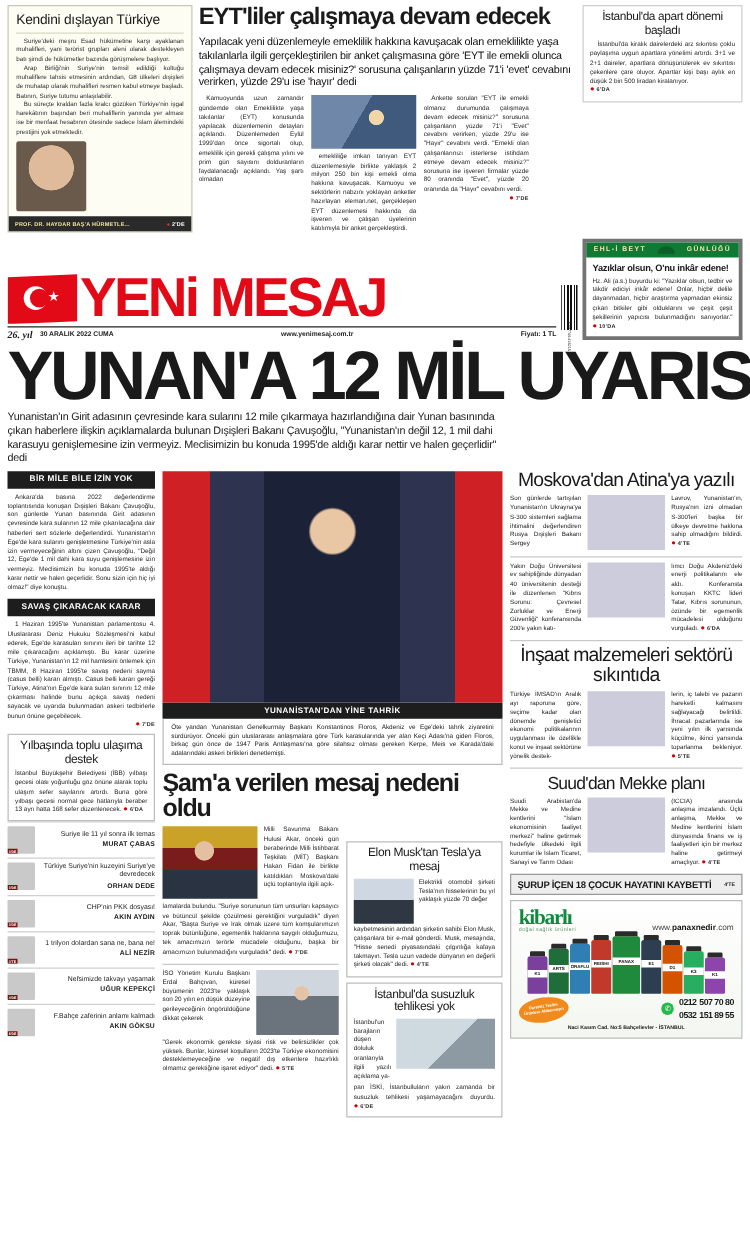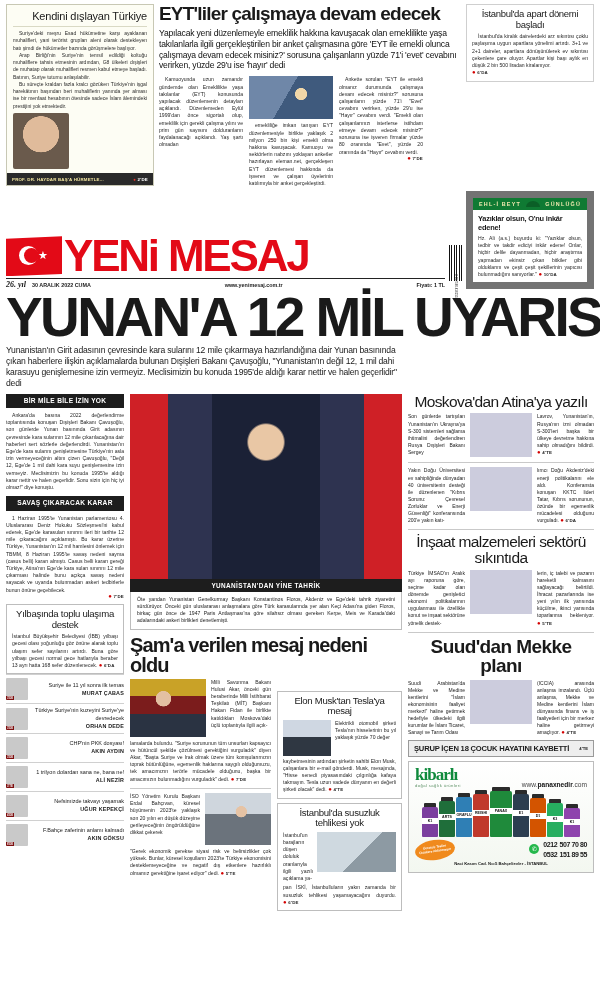--- a/index.html
+++ b/index.html
@@ -17,21 +17,21 @@
   .body-text { font-size: 5.1px; line-height: 1.42; text-align: justify; color: #262626; }
   .body-text p { text-indent: 6px; }
   .pageref { font-weight: bold; font-size: 4.4px; letter-spacing: .2px; white-space: nowrap; }
   .pageref .dot { color: #d40000; font-size: 6px; line-height: 0; }
 
   
   .topstrip { display: flex; gap: 5px; height: 182px; }
 
   .tz-col { width: 148px; border: 1px solid #c8c8b4; background: #fdfdf4; padding: 5px 6px 0 6px;
             display: flex; flex-direction: column; position: relative; }
-  .tz-title { font-size: 11px; font-weight: normal; text-align: right; letter-spacing: -.2px;
+  .tz-title { font-size: 11px; font-weight: normal; text-align: left; letter-spacing: -.2px;
               padding-bottom: 4px; border-bottom: 1px solid #d9d9c4; margin-bottom: 3px; }
   .tz-body { font-size: 5.0px; line-height: 1.45; text-align: justify; color: #2b2b2b; }
   .tz-body p { text-indent: 6px; }
   .tz-photo { position: absolute; left: 6px; bottom: 16px; width: 56px; height: 56px;
               border-radius: 2px; overflow: hidden; }
   .tz-strap { position: absolute; left: 0; right: 0; bottom: 0; height: 12px; background: #2a2a2a;
               color: #f4e7a0; font-size: 4.4px; font-weight: bold; letter-spacing: .2px;
               display: flex; align-items: center; justify-content: space-between; padding: 0 5px; }
   .tz-strap .pr { color: #fff; }
   .tz-strap .pr .dot { color: #e8322b; }
@@ -44,21 +44,21 @@
   .tmain-cols { display: flex; gap: 6px; flex: 1; }
   .tmain-cols .c { width: 84px; }
   .tmain-photo { width: 84px; height: 43px; float: left; margin: 0 0 3px 0; overflow: hidden; }
 
   .tz-right { width: 128px; display: flex; flex-direction: column; gap: 4px; }
   .tz-box { border: 1px solid #cfcfcf; padding: 4px 5px; }
   .tz-box-title { font-size: 9.5px; text-align: center; line-height: 1.12; letter-spacing: -.3px;
                   margin-bottom: 3px; }
 
   
-  .ehl { border: 7px solid #737373; }
+  .ehl { border: 3px solid #737373; }
   .ehl-bar { background: #0f7a33; height: 12px; display: flex; align-items: center;
              justify-content: space-between; padding: 0 6px; }
   .ehl-bar span { color: #f2e9b0; font-size: 5.4px; font-weight: bold; letter-spacing: 1.2px; }
   .ehl-bar .leaf { width: 14px; height: 6px; background: #0b5f27; border-radius: 50%/100% 100% 0 0; }
   .ehl-in { padding: 4px 5px; }
   .ehl-h { font-size: 7.4px; font-weight: bold; letter-spacing: -.2px; margin-bottom: 3px; }
 
   
   .masthead { display: flex; align-items: flex-end; gap: 4px; margin-top: 5px; }
   .mh-left { flex: 1; }
@@ -100,21 +100,21 @@
   .photo { background: #dfe4ea; overflow: hidden; position: relative; }
   .cap-bar { background: #1d1d1d; color: #fff; text-align: center; font-size: 6.4px;
              font-weight: bold; letter-spacing: .4px; padding: 3px 0; }
   .cap-box { border: 1px solid #bdbdbd; border-top: none; padding: 4px 6px; font-size: 5.1px;
              line-height: 1.42; text-align: justify; }
 
   .rbox { border-top: 1px solid #c9c9c9; padding-top: 4px; margin-top: 5px; }
   .rbox:first-child { border-top: none; margin-top: 0; padding-top: 0; }
   .rtitle { font-size: 15.5px; text-align: center; line-height: 1.02; letter-spacing: -.6px;
             margin-bottom: 4px; }
-  .rtitle.sm { font-size: 19px; font-weight: bold; }
+  .rtitle.sm { font-size: 14px; }
   .r3 { display: flex; gap: 5px; }
   .r3 .c { flex: 1; font-size: 5.0px; line-height: 1.42; text-align: justify; }
   .r3 .pic { width: 62px; height: 44px; overflow: hidden; background: #ccd; }
 
   .sec-head { font-size: 20px; font-weight: bold; letter-spacing: -.9px; line-height: 1;
               margin: 5px 0 4px 0; }
 
   
   .colm { display: flex; align-items: center; gap: 4px; border-top: 1px solid #d0d0d0;
           padding: 3px 0; }

